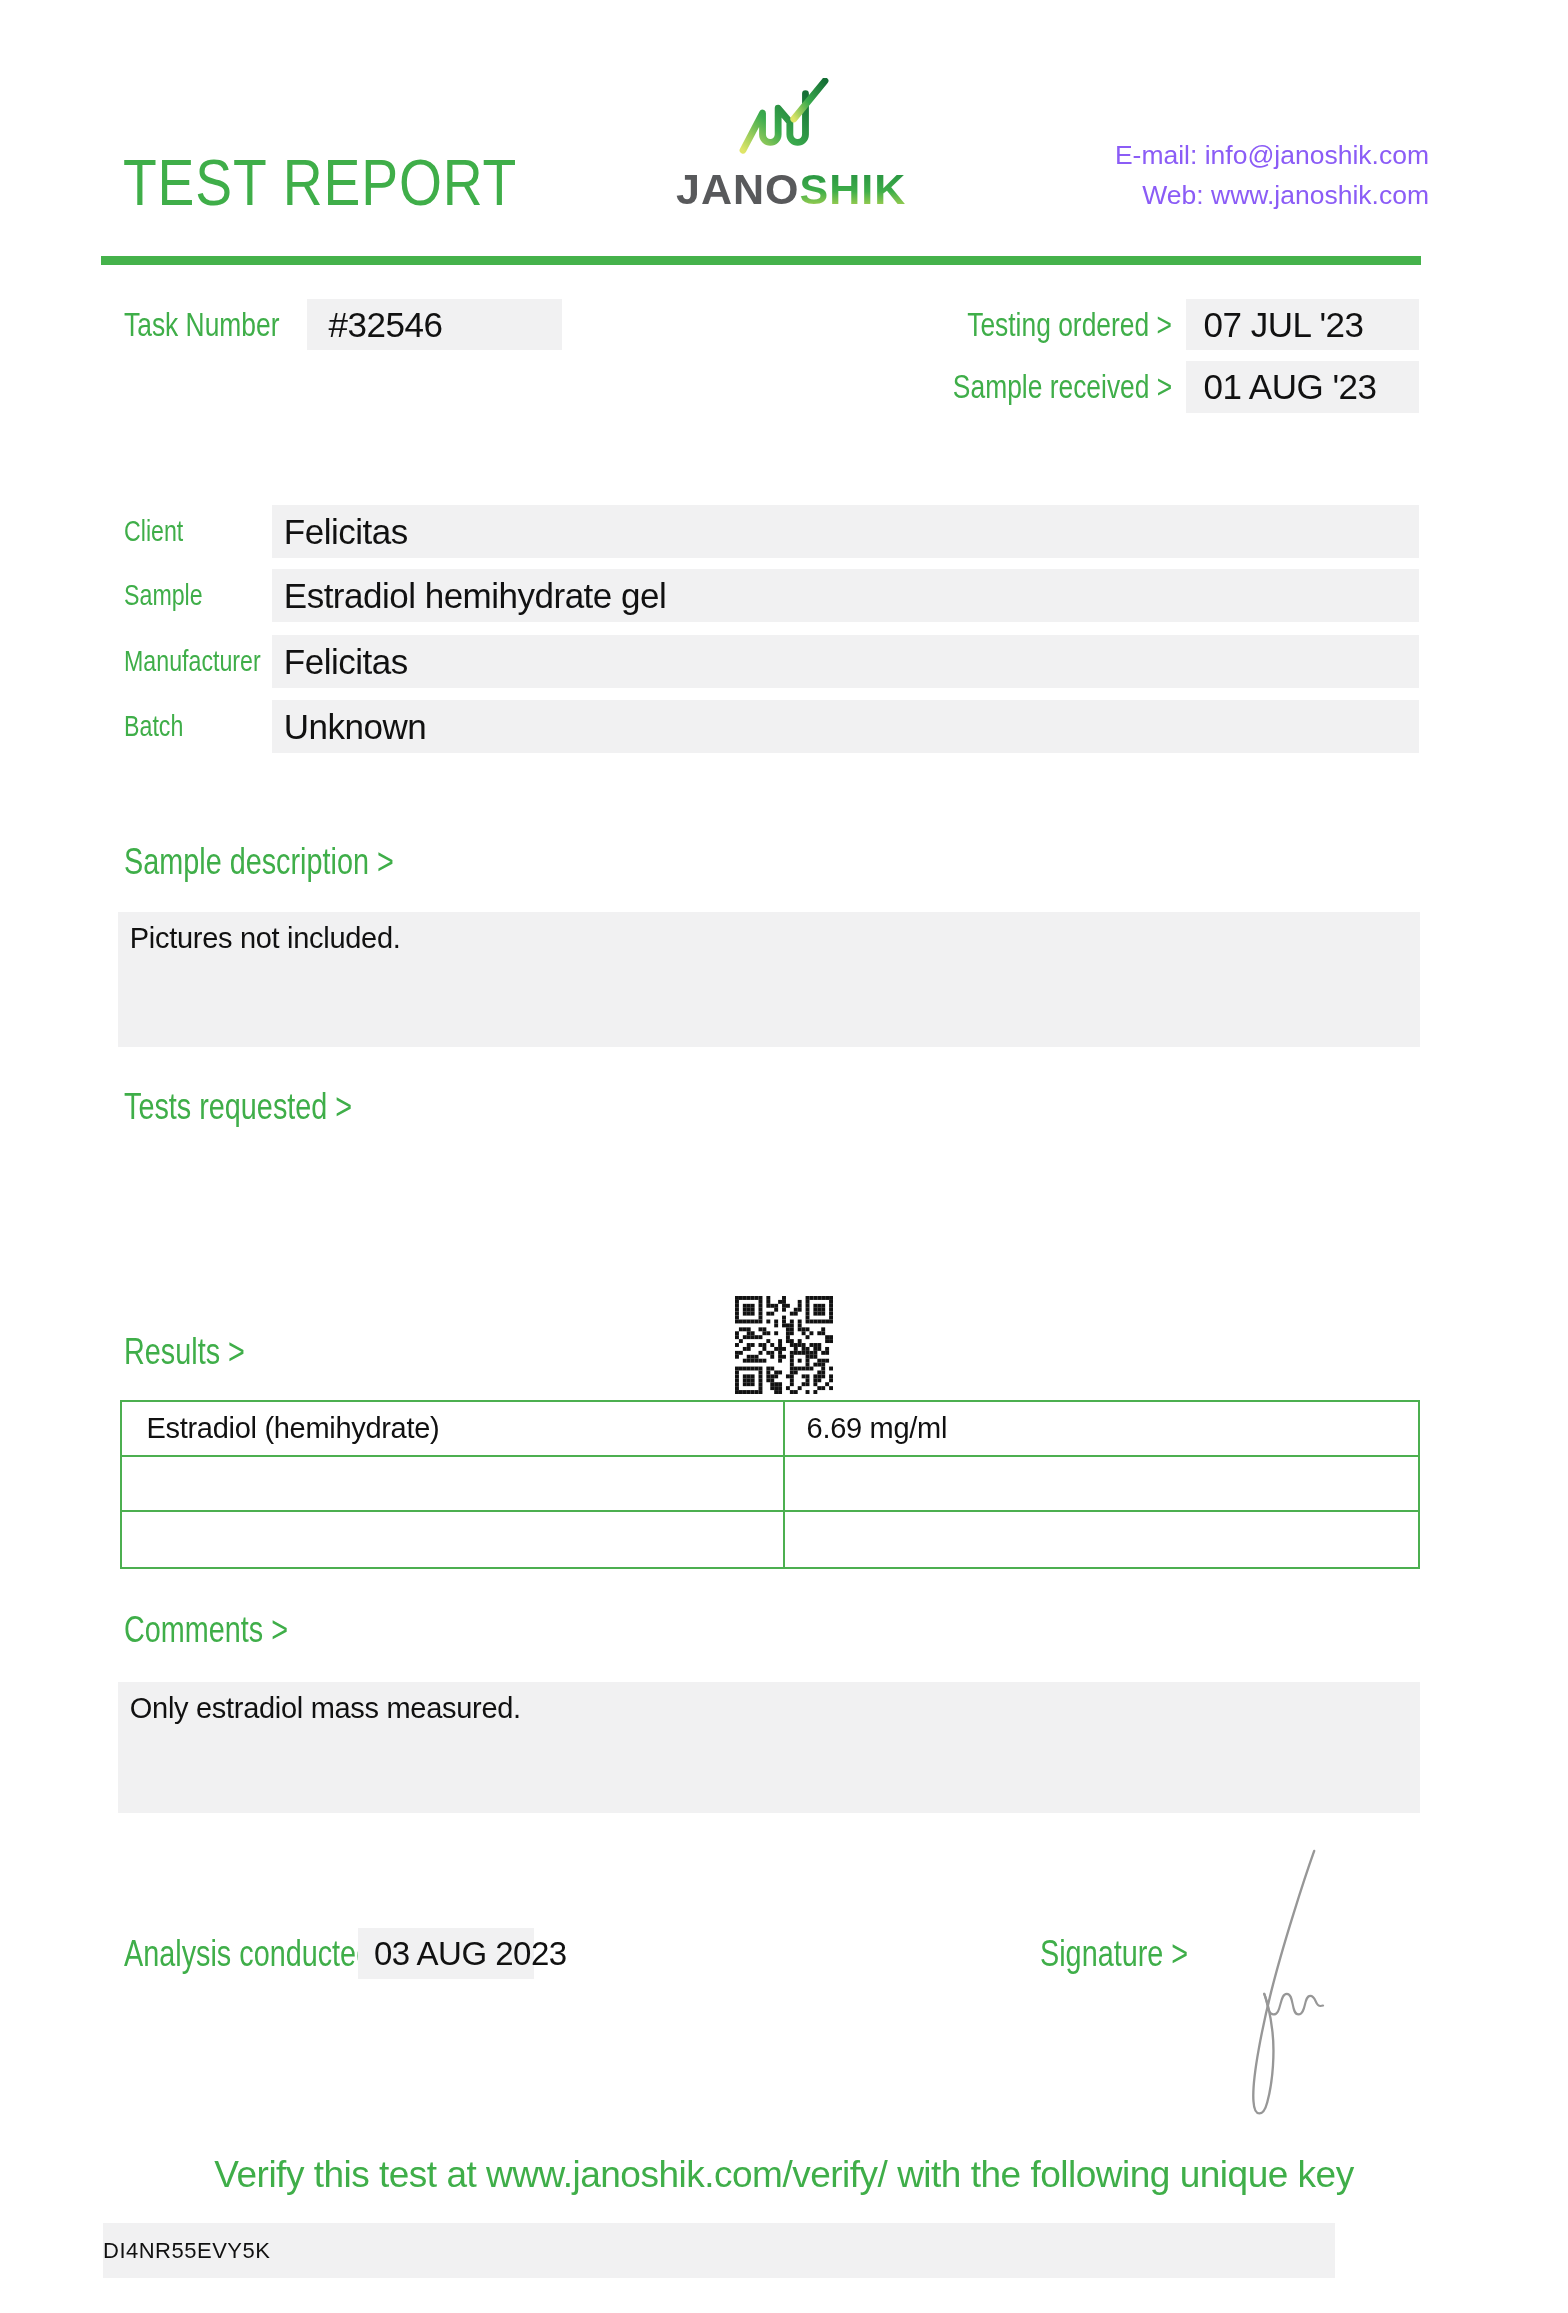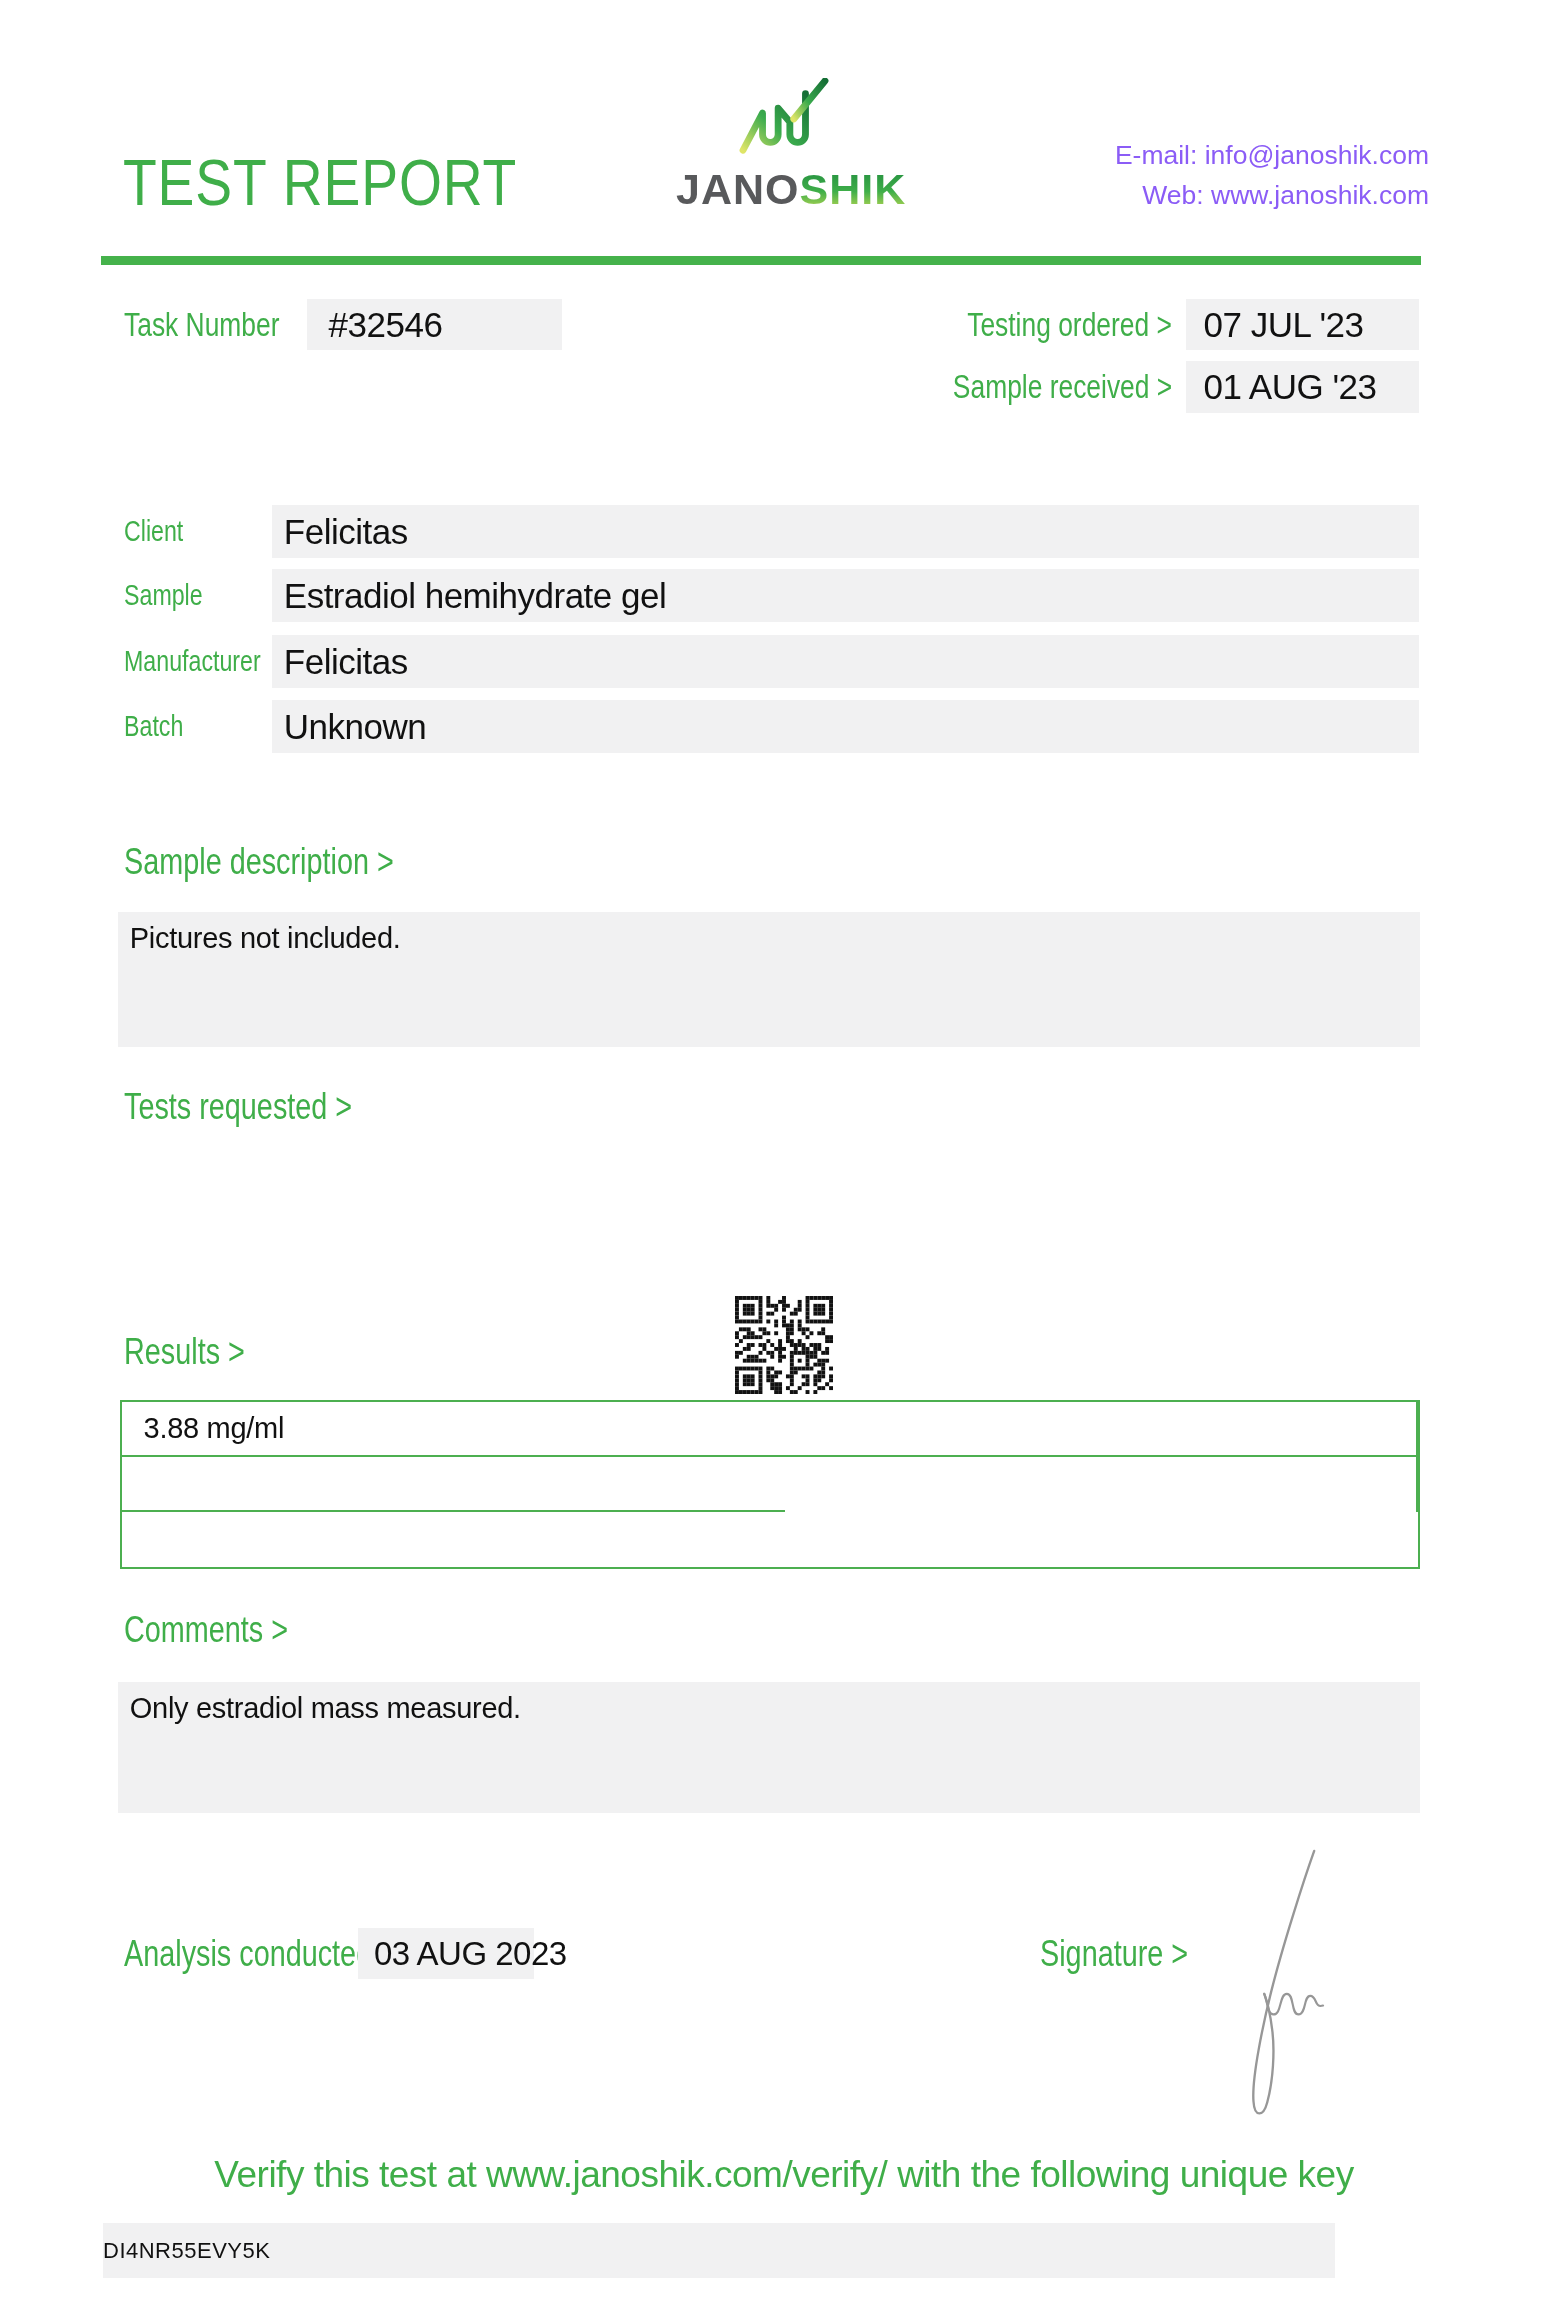--- a/index.html
+++ b/index.html
@@ -410,21 +410,22 @@
         <rect x="40" y="96" width="4" height="4"></rect>
         <rect x="44" y="96" width="4" height="4"></rect>
         <rect x="56" y="96" width="4" height="4"></rect>
         <rect x="60" y="96" width="4" height="4"></rect>
         <rect x="72" y="96" width="4" height="4"></rect>
         <rect x="80" y="96" width="4" height="4"></rect>
       </svg>
     </div>
 
   <div class="abs" id="results-table" style="left:120px;top:1400px;">
-    <div class="cell c2 bodytxt">3.88 mg/ml</div>
+    <div class="cell c1 bodytxt">Estradiol (hemihydrate)</div>
+    <div class="cell c2 bodytxt">6.69 mg/ml</div>
     <div class="cell c1 bodytxt"></div>
     <div class="cell c2 bodytxt"></div>
     <div class="cell c1 last bodytxt"></div>
     <div class="cell c2 last bodytxt"></div>
   </div>
 
   <div class="abs green heading" style="left:124px;top:1609px;">
     <span class="cond">Comments &gt;</span>
   </div>
   <div class="abs gbox sect-box bodytxt" style="left:118px;top:1682px;height:131px;">

